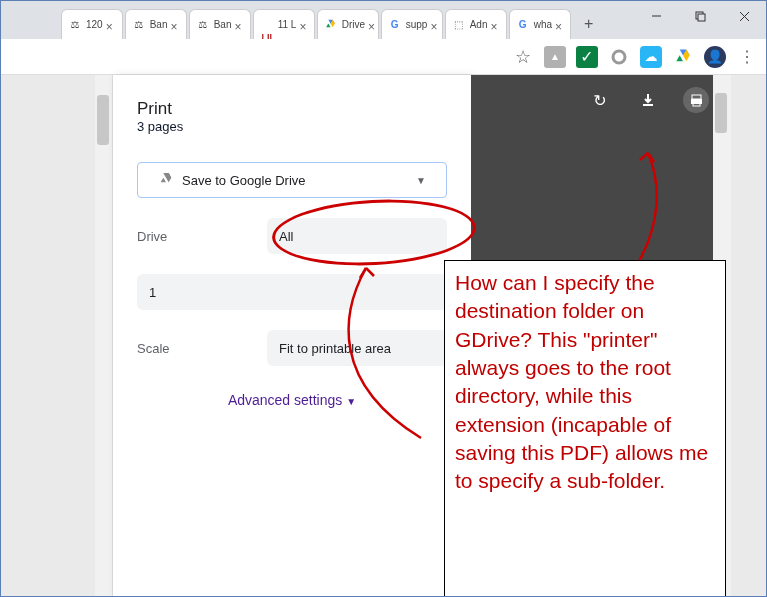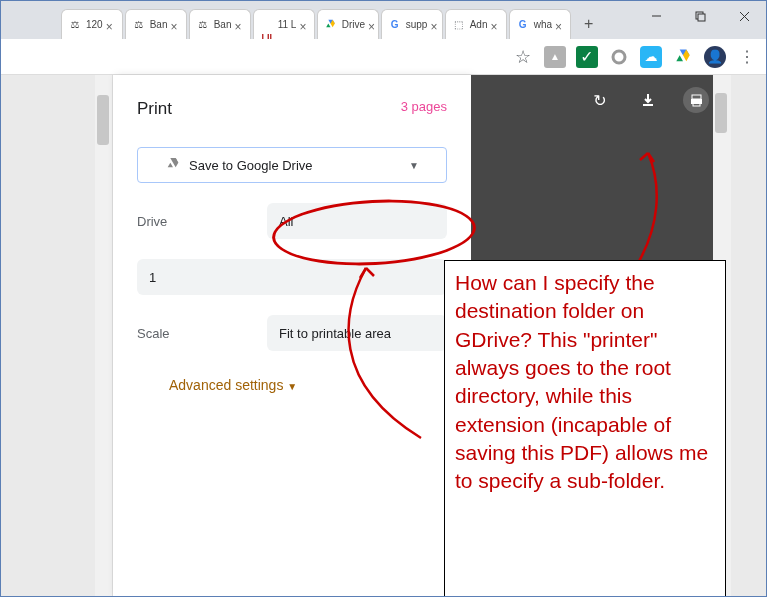--- a/index.html
+++ b/index.html
@@ -10,29 +10,29 @@
 .tab .tclose{width:10px;height:10px;margin-left:3px;color:#666;font-size:12px;}
 .newtab{width:24px;height:24px;display:flex;align-items:center;justify-content:center;font-size:16px;color:#555;margin-left:4px;margin-bottom:3px;}
 .win-controls{position:absolute;right:0;top:0;display:flex;}
 .win-btn{width:44px;height:30px;display:flex;align-items:center;justify-content:center;color:#333;}
 .addr-bar{height:36px;background:#fff;border-bottom:1px solid #ddd;display:flex;align-items:center;justify-content:flex-end;padding-right:8px;gap:10px;}
 .ext-icon{width:22px;height:22px;display:flex;align-items:center;justify-content:center;border-radius:3px;}
 .content{position:relative;height:calc(100% - 74px);background:#eaeaea;}
 .print-panel{position:absolute;left:112px;top:0;width:358px;height:100%;background:#fff;box-shadow:2px 0 8px rgba(0,0,0,0.1);}
 .scroll-strip{position:absolute;left:94px;top:0;width:18px;height:100%;background:#f1f1f1;border-right:1px solid #ddd;}
 .scroll-thumb{position:absolute;top:20px;left:2px;width:12px;height:50px;background:#c7c7c7;border-radius:3px;}
-.print-header{display:flex;justify-content:space-between;padding:24px 24px 18px;}
+.print-header{display:flex;justify-content:space-between;padding:24px 24px 18px;flex-direction:column;}
 .print-title{font-size:17px;color:#202124;}
-.page-count{font-size:13px;color:#ec4899;}
+.page-count{font-size:13px;color:#0f172a;}
 .print-row{display:flex;align-items:center;padding:10px 24px;}
 .print-label{width:130px;font-size:13px;color:#5f6368;}
-.dest-btn{flex:1;height:36px;border:1px solid #a8c7fa;background:#fff;border-radius:4px;display:flex;align-items:center;padding:0 27px;font-size:13px;color:#202124;gap:8px;}
+.dest-btn{flex:1;height:36px;border:1px solid #a8c7fa;background:#fff;border-radius:4px;display:flex;align-items:center;padding:0 20px;font-size:13px;color:#202124;gap:8px;}
 .dest-btn .dd{margin-left:auto;color:#5f6368;font-size:10px;}
 .sel{flex:1;height:36px;background:#f1f3f4;border:none;border-radius:6px;padding:0 12px;font-size:13px;color:#202124;display:flex;align-items:center;}
-.adv-link{width:100%;text-align:left;color:#a16207;font-size:14px;padding:16px;margin-left:40px;}
+.adv-link{width:100%;text-align:center;color:#4c1d95;font-size:14px;padding:16px;}
 .preview{position:absolute;left:470px;top:0;width:260px;height:100%;background:#474747;}
 .preview-bar{height:50px;display:flex;justify-content:flex-end;align-items:center;padding-right:22px;gap:22px;}
 .pv-icon{color:#fff;width:26px;height:26px;display:flex;align-items:center;justify-content:center;border-radius:50%;}
 .pv-icon.circle{background:#666;}
 .preview-scroll{position:absolute;right:0;top:0;width:18px;height:100%;background:#f1f1f1;}
 .preview-scroll-thumb{position:absolute;top:18px;left:2px;width:12px;height:40px;background:#c7c7c7;border-radius:3px;}
 .anno-box{position:absolute;left:443px;top:185px;width:282px;height:360px;border:1.5px solid #000;background:#fff;padding:8px 10px;font-family:"Times New Roman",serif;font-size:21px;color:#c00000;line-height:1.35;z-index:20;}
 .anno-circle{position:absolute;left:271px;top:125px;width:204px;height:65px;border:3px solid #c00;border-radius:50%;z-index:15;pointer-events:none;transform:rotate(-3deg);}
 .anno-arrow1{position:absolute;left:325px;top:188px;width:120px;height:180px;z-index:14;pointer-events:none;}
 .anno-arrow2{position:absolute;left:627px;top:73px;width:70px;height:120px;z-index:14;pointer-events:none;}

